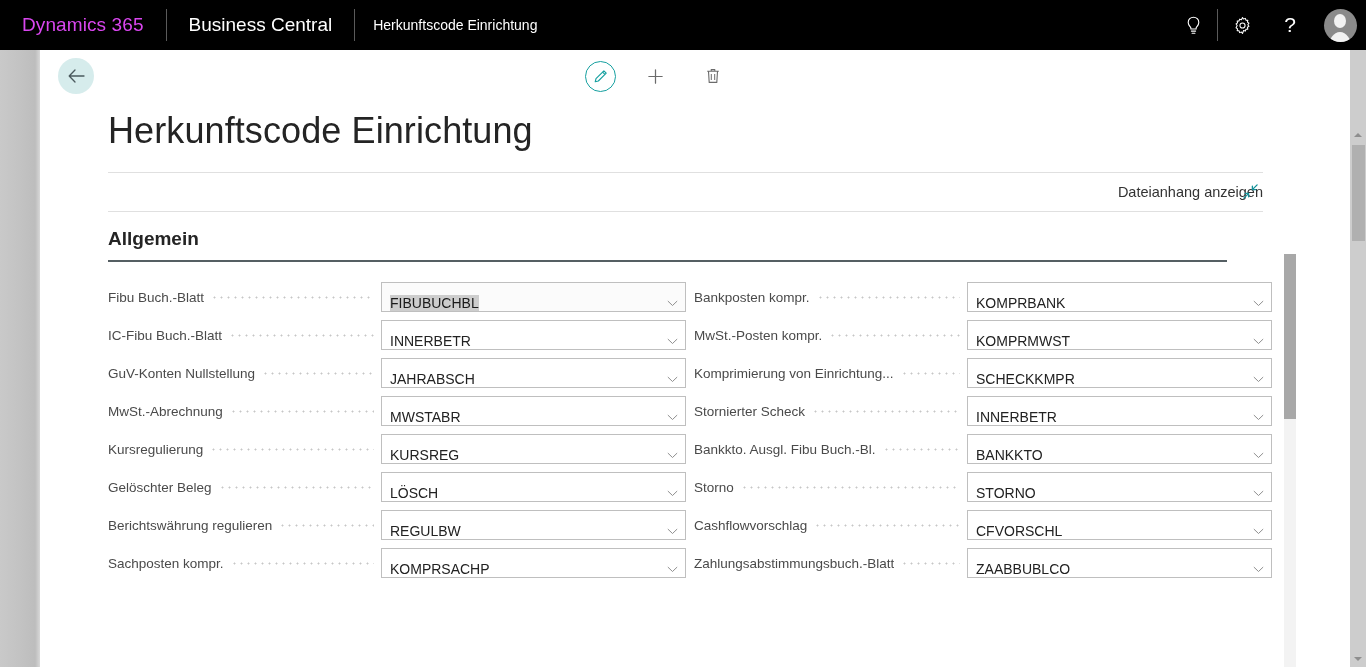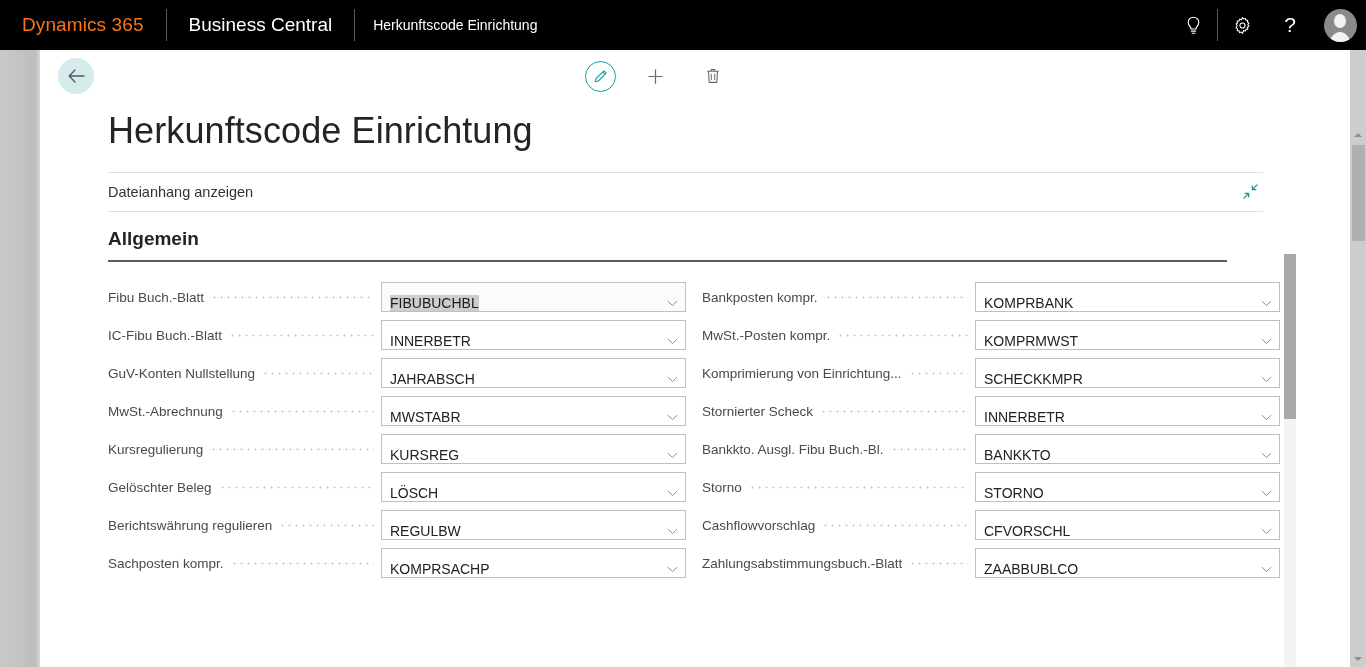--- a/index.html
+++ b/index.html
@@ -12,21 +12,21 @@
   #app { position: relative; width: 1366px; height: 667px; overflow: hidden; }
 
   
   .topbar {
     position: absolute; top: 0; left: 0;
     width: 1366px; height: 50px;
     background: #000000;
     display: flex; align-items: center;
   }
   .brand-d365 {
-    color: #f97316; font-size: 19px; font-weight: 300;
+    color: #d946ef; font-size: 19px; font-weight: 300;
     padding: 0 22px 0 22px; height: 32px; line-height: 32px;
     letter-spacing: .1px; white-space: nowrap; text-align: center;
   }
   .vsep { width: 1px; height: 32px; background: #5a5a5a; flex: 0 0 1px; }
   .brand-bc {
     color: #ffffff; font-size: 19px; font-weight: 300;
     padding: 0 22px; height: 32px; line-height: 32px; white-space: nowrap;
   }
   .topbar-page-title {
     color: #ffffff; font-size: 14px; font-weight: 400;
@@ -92,39 +92,40 @@
     letter-spacing: .1px; line-height: 46px;
   }
 
   
   .attach-row {
     margin: 18px 0 0 68px; width: 1155px;
     border-top: 1px solid #e0e0e0;
     border-bottom: 1px solid #e0e0e0;
     height: 40px; display: flex; align-items: center;
     position: relative;
+    justify-content: flex-end;
   }
   .attach-label { font-size: 14.5px; color: #333333; }
   .collapse-icon { position: absolute; right: 4px; top: 10px; cursor: pointer; }
 
   
   .content {
     position: relative; margin-left: 68px; width: 1187px;
     height: 408px; overflow: hidden;
   }
 
   .section-head {
     font-size: 19px; font-weight: 700; color: #242424;
     padding: 16px 0 10px 0; width: 1119px;
     border-bottom: 2px solid #555f63;
   }
 
   .fields-grid {
     display: grid; grid-template-columns: 578px 578px;
-    column-gap: 16px; padding-top: 16px;
+    column-gap: 8px; padding-top: 16px;
   }
   .field-row {
     display: flex; align-items: center; height: 38px;
   }
   .field-label {
     font-size: 13.5px; color: #4a4a4a; white-space: nowrap;
     flex: 0 0 auto; max-width: 228px; overflow: hidden; text-overflow: ellipsis;
   }
   .leader {
     flex: 1 1 auto; height: 13px; margin: 0 7px;

